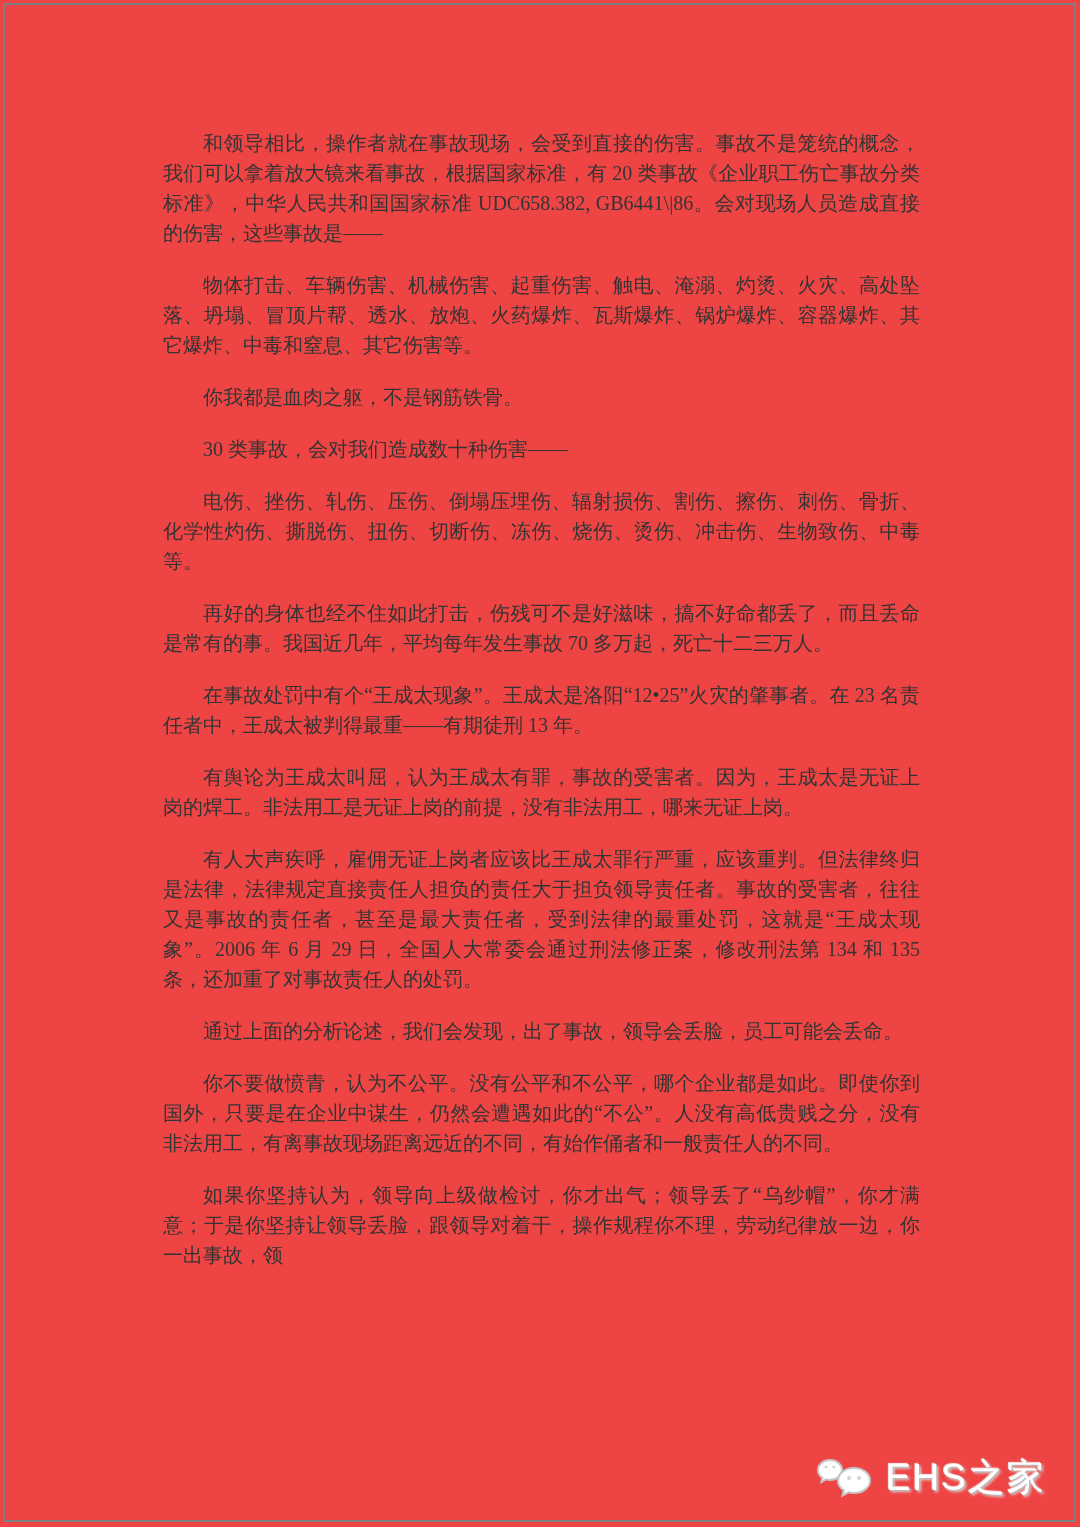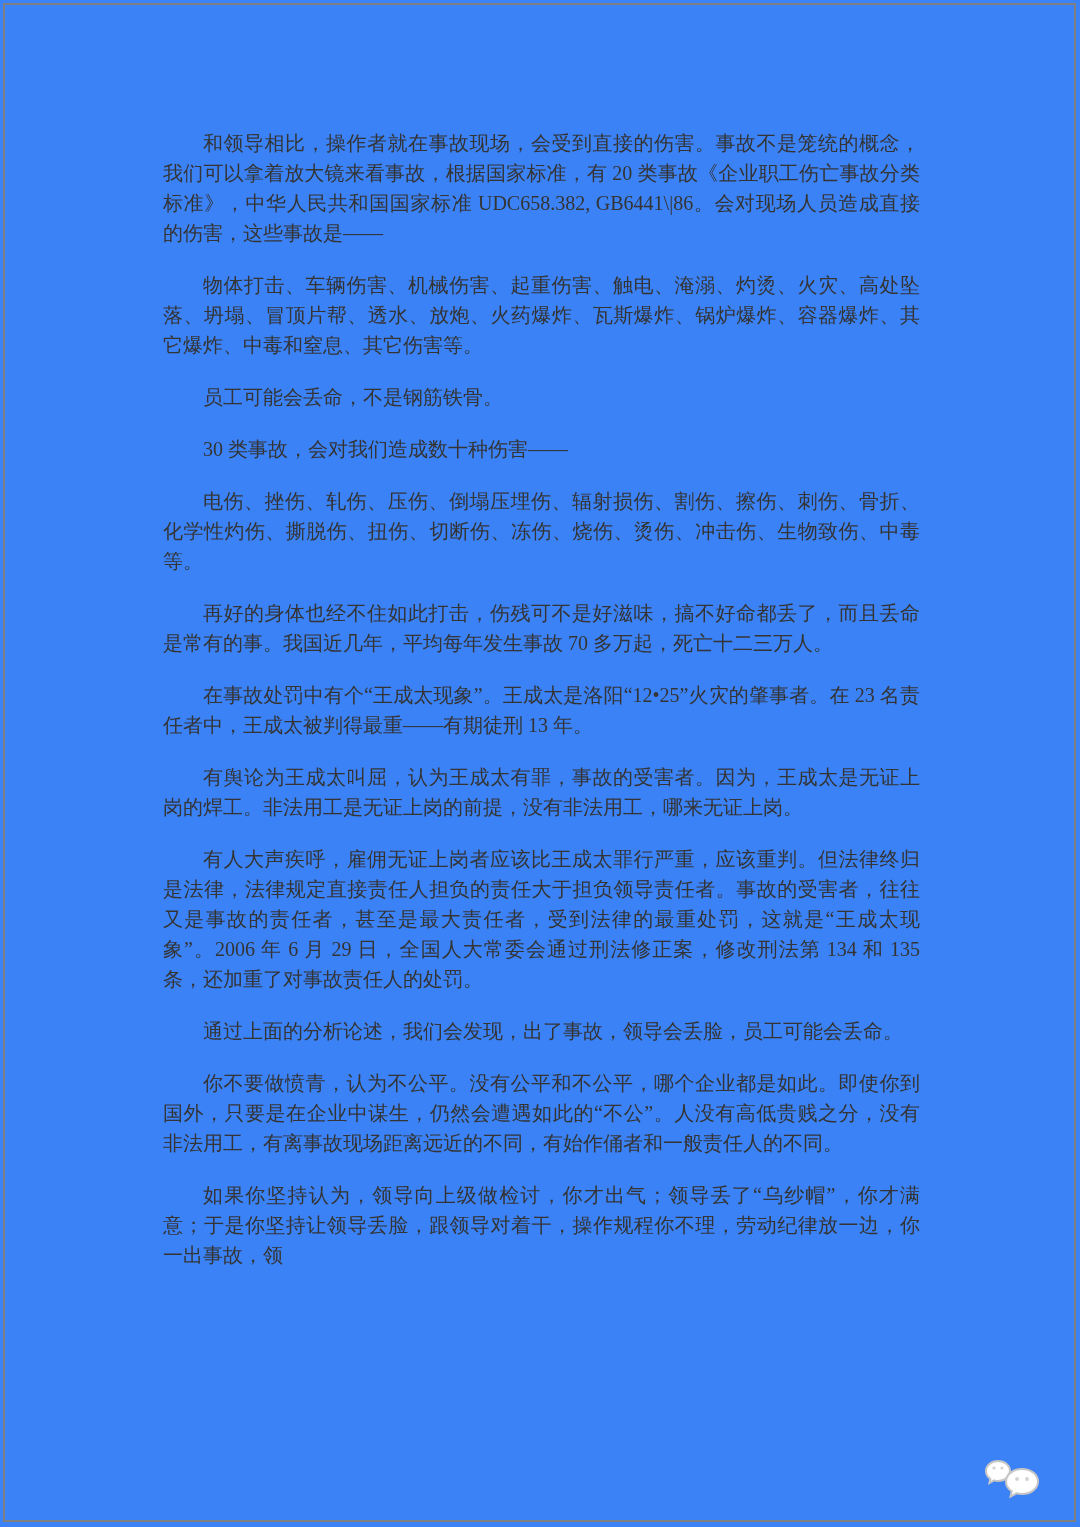--- a/index.html
+++ b/index.html
@@ -4,21 +4,21 @@
 <style>
   html, body {
     margin: 0;
     padding: 0;
     background: #ffffff;
   }
   .page {
     position: relative;
     width: 1080px;
     height: 1527px;
-    background: #3b82f6;
+    background: #ef4444;
     overflow: hidden;
     font-family: "Liberation Serif", "DejaVu Serif", serif;
   }
   .frame {
     position: absolute;
     left: 3px;
     top: 3px;
     right: 4px;
     bottom: 5px;
     border: 2px solid #7f7f7f;
@@ -61,21 +61,21 @@
 </style>
 </head>
 <body>
 
 <div class="page">
   <div class="frame"></div>
 
   <div class="content" id="paragraphs">
       <p class="para">和领导相比，操作者就在事故现场，会受到直接的伤害。事故不是笼统的概念，我们可以拿着放大镜来看事故，根据国家标准，有 20 类事故《企业职工伤亡事故分类标准》，中华人民共和国国家标准 UDC658.382, GB6441\|86。会对现场人员造成直接的伤害，这些事故是——</p>
       <p class="para">物体打击、车辆伤害、机械伤害、起重伤害、触电、淹溺、灼烫、火灾、高处坠落、坍塌、冒顶片帮、透水、放炮、火药爆炸、瓦斯爆炸、锅炉爆炸、容器爆炸、其它爆炸、中毒和窒息、其它伤害等。</p>
-      <p class="para">员工可能会丢命，不是钢筋铁骨。</p>
+      <p class="para">你我都是血肉之躯，不是钢筋铁骨。</p>
       <p class="para">30 类事故，会对我们造成数十种伤害——</p>
       <p class="para">电伤、挫伤、轧伤、压伤、倒塌压埋伤、辐射损伤、割伤、擦伤、刺伤、骨折、化学性灼伤、撕脱伤、扭伤、切断伤、冻伤、烧伤、烫伤、冲击伤、生物致伤、中毒等。</p>
       <p class="para">再好的身体也经不住如此打击，伤残可不是好滋味，搞不好命都丢了，而且丢命是常有的事。我国近几年，平均每年发生事故 70 多万起，死亡十二三万人。</p>
       <p class="para">在事故处罚中有个“王成太现象”。王成太是洛阳“12•25”火灾的肇事者。在 23 名责任者中，王成太被判得最重——有期徒刑 13 年。</p>
       <p class="para">有舆论为王成太叫屈，认为王成太有罪，事故的受害者。因为，王成太是无证上岗的焊工。非法用工是无证上岗的前提，没有非法用工，哪来无证上岗。</p>
       <p class="para">有人大声疾呼，雇佣无证上岗者应该比王成太罪行严重，应该重判。但法律终归是法律，法律规定直接责任人担负的责任大于担负领导责任者。事故的受害者，往往又是事故的责任者，甚至是最大责任者，受到法律的最重处罚，这就是“王成太现象”。2006 年 6 月 29 日，全国人大常委会通过刑法修正案，修改刑法第 134 和 135 条，还加重了对事故责任人的处罚。</p>
       <p class="para">通过上面的分析论述，我们会发现，出了事故，领导会丢脸，员工可能会丢命。</p>
       <p class="para">你不要做愤青，认为不公平。没有公平和不公平，哪个企业都是如此。即使你到国外，只要是在企业中谋生，仍然会遭遇如此的“不公”。人没有高低贵贱之分，没有非法用工，有离事故现场距离远近的不同，有始作俑者和一般责任人的不同。</p>
       <p class="para">如果你坚持认为，领导向上级做检讨，你才出气；领导丢了“乌纱帽”，你才满意；于是你坚持让领导丢脸，跟领导对着干，操作规程你不理，劳动纪律放一边，你一出事故，领</p>
     </div>
@@ -92,14 +92,15 @@
       </g>
 
       <g fill="#ffffff" stroke="#c6c6c6" stroke-width="2">
         <path d="M38 14 C29 14 22 19.5 22 26.5 C22 30.5 24.2 34 27.7 36.2 L26.5 41.5 L32.5 38.3 C34.2 38.8 36 39 38 39 C47 39 54 33.5 54 26.5 C54 19.5 47 14 38 14 Z"></path>
       </g>
       <g fill="#d2d2d2">
         <circle cx="33" cy="24" r="1.9"></circle>
         <circle cx="43" cy="24" r="1.9"></circle>
       </g>
     </svg>
+    <span class="wm-text">EHS之家</span>
   </div>
 </div>
 
 </body></html>

